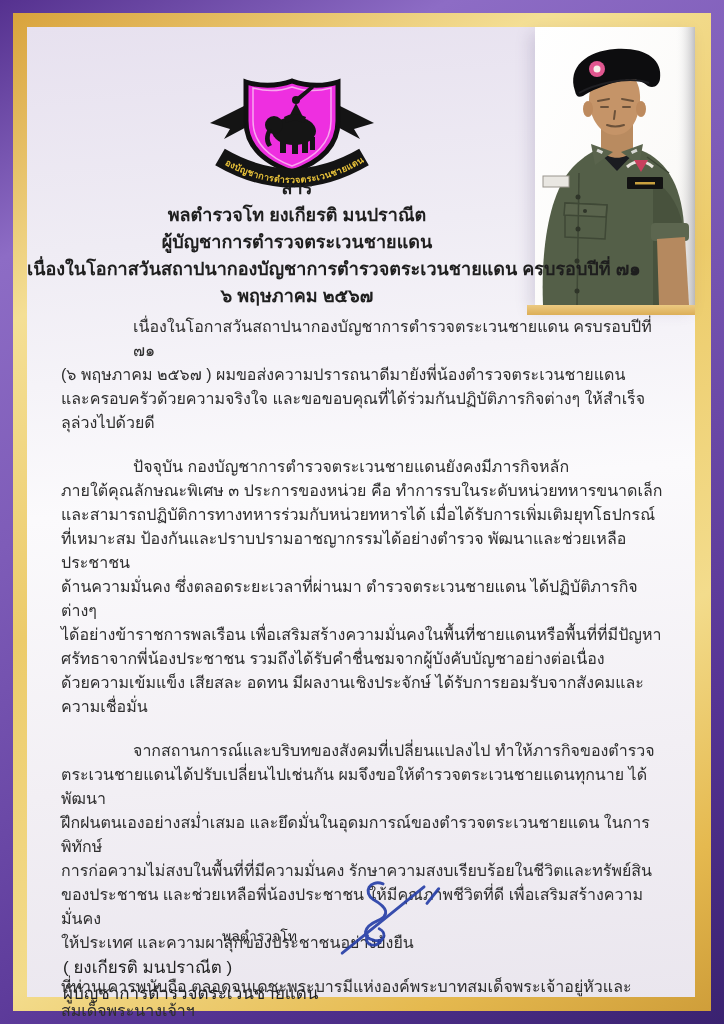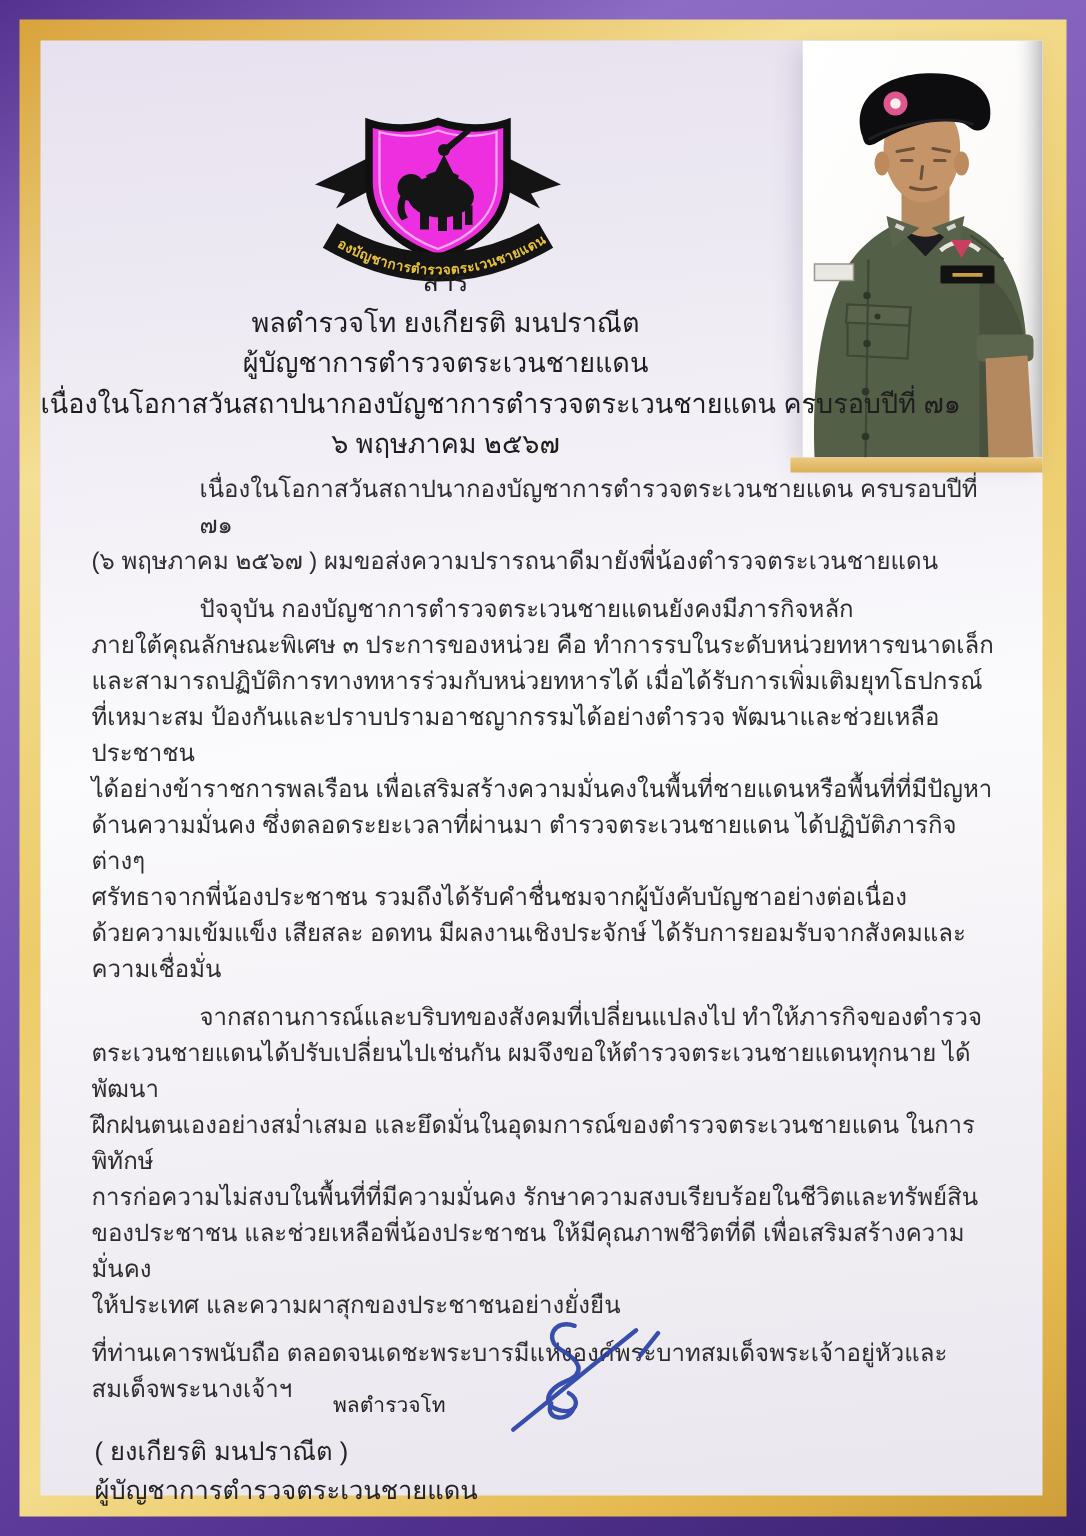--- a/index.html
+++ b/index.html
@@ -17,27 +17,27 @@
     background:linear-gradient(175deg,#e7e1ef 0%,#efecf4 22%,#fbfafc 48%,#f2eff4 75%,#eae6ee 100%);
   }
   .photo-box{position:absolute;right:0;top:0;width:160px;height:278px;box-shadow:-5px 6px 14px rgba(90,70,120,.18);}
   .photo-box svg{display:block;width:100%;height:100%;}
   .photo-ledge{position:absolute;right:0;top:278px;width:168px;height:10px;
     background:linear-gradient(180deg,#ecca82 0%,#dcae57 100%);}
   .emblem{position:absolute;left:173px;top:46px;width:184px;height:118px;}
   .emblem svg{display:block;width:100%;height:100%;}
   .header-block{
     position:absolute;left:0;top:148px;width:540px;text-align:center;
-    font-weight:400;color:#1e1e1e;font-size:18px;line-height:27px;white-space:nowrap;
+    font-weight:700;color:#1e1e1e;font-size:18px;line-height:27px;white-space:nowrap;
   }
   .body-text{
     position:absolute;left:34px;top:288px;width:602px;
     color:#2e2e2e;font-size:16px;line-height:24px;
   }
-  .body-text .para{margin-top:8px;}
+  .body-text .para{margin-top:20px;}
   .body-text .para:first-child{margin-top:0;}
   .body-text .line.first{padding-left:72px;}
   .sig-rank{position:absolute;left:195px;top:898px;font-size:14px;color:#232323;}
   .sig-center{position:absolute;left:36px;width:632px;font-size:17px;color:#232323;}
   .sig-name{top:926px;}
   .sig-pos{top:952px;}
   .signature-ink{position:absolute;left:300px;top:852px;width:120px;height:78px;}
   .signature-ink svg{display:block;width:100%;height:100%;}
 </style>
 </head>
@@ -150,28 +150,29 @@
       <div>พลตำรวจโท ยงเกียรติ  มนปราณีต</div>
       <div>ผู้บัญชาการตำรวจตระเวนชายแดน</div>
       <div>เนื่องในโอกาสวันสถาปนากองบัญชาการตำรวจตระเวนชายแดน ครบรอบปีที่ ๗๑</div>
       <div>๖ พฤษภาคม ๒๕๖๗</div>
     </div>
 
     <div class="body-text" id="body-text">
         <div class="para">
           <div class="line first">เนื่องในโอกาสวันสถาปนากองบัญชาการตำรวจตระเวนชายแดน ครบรอบปีที่ ๗๑</div>
           <div class="line">(๖ พฤษภาคม ๒๕๖๗ ) ผมขอส่งความปรารถนาดีมายังพี่น้องตำรวจตระเวนชายแดน</div>
+          <div class="line">และครอบครัวด้วยความจริงใจ และขอขอบคุณที่ได้ร่วมกันปฏิบัติภารกิจต่างๆ ให้สำเร็จลุล่วงไปด้วยดี</div>
         </div>
         <div class="para">
           <div class="line first">ปัจจุบัน กองบัญชาการตำรวจตระเวนชายแดนยังคงมีภารกิจหลัก</div>
           <div class="line">ภายใต้คุณลักษณะพิเศษ ๓ ประการของหน่วย คือ ทำการรบในระดับหน่วยทหารขนาดเล็ก</div>
           <div class="line">และสามารถปฏิบัติการทางทหารร่วมกับหน่วยทหารได้ เมื่อได้รับการเพิ่มเติมยุทโธปกรณ์</div>
           <div class="line">ที่เหมาะสม ป้องกันและปราบปรามอาชญากรรมได้อย่างตำรวจ พัฒนาและช่วยเหลือประชาชน</div>
+          <div class="line">ด้านความมั่นคง ซึ่งตลอดระยะเวลาที่ผ่านมา ตำรวจตระเวนชายแดน ได้ปฏิบัติภารกิจต่างๆ</div>
           <div class="line">ได้อย่างข้าราชการพลเรือน เพื่อเสริมสร้างความมั่นคงในพื้นที่ชายแดนหรือพื้นที่ที่มีปัญหา</div>
-          <div class="line">ด้านความมั่นคง ซึ่งตลอดระยะเวลาที่ผ่านมา ตำรวจตระเวนชายแดน ได้ปฏิบัติภารกิจต่างๆ</div>
           <div class="line">ศรัทธาจากพี่น้องประชาชน รวมถึงได้รับคำชื่นชมจากผู้บังคับบัญชาอย่างต่อเนื่อง</div>
           <div class="line">ด้วยความเข้มแข็ง เสียสละ อดทน มีผลงานเชิงประจักษ์ ได้รับการยอมรับจากสังคมและความเชื่อมั่น</div>
         </div>
         <div class="para">
           <div class="line first">จากสถานการณ์และบริบทของสังคมที่เปลี่ยนแปลงไป ทำให้ภารกิจของตำรวจ</div>
           <div class="line">ตระเวนชายแดนได้ปรับเปลี่ยนไปเช่นกัน ผมจึงขอให้ตำรวจตระเวนชายแดนทุกนาย ได้พัฒนา</div>
           <div class="line">ฝึกฝนตนเองอย่างสม่ำเสมอ และยึดมั่นในอุดมการณ์ของตำรวจตระเวนชายแดน ในการพิทักษ์</div>
           <div class="line">การก่อความไม่สงบในพื้นที่ที่มีความมั่นคง รักษาความสงบเรียบร้อยในชีวิตและทรัพย์สิน</div>
           <div class="line">ของประชาชน และช่วยเหลือพี่น้องประชาชน ให้มีคุณภาพชีวิตที่ดี เพื่อเสริมสร้างความมั่นคง</div>
           <div class="line">ให้ประเทศ และความผาสุกของประชาชนอย่างยั่งยืน</div>

